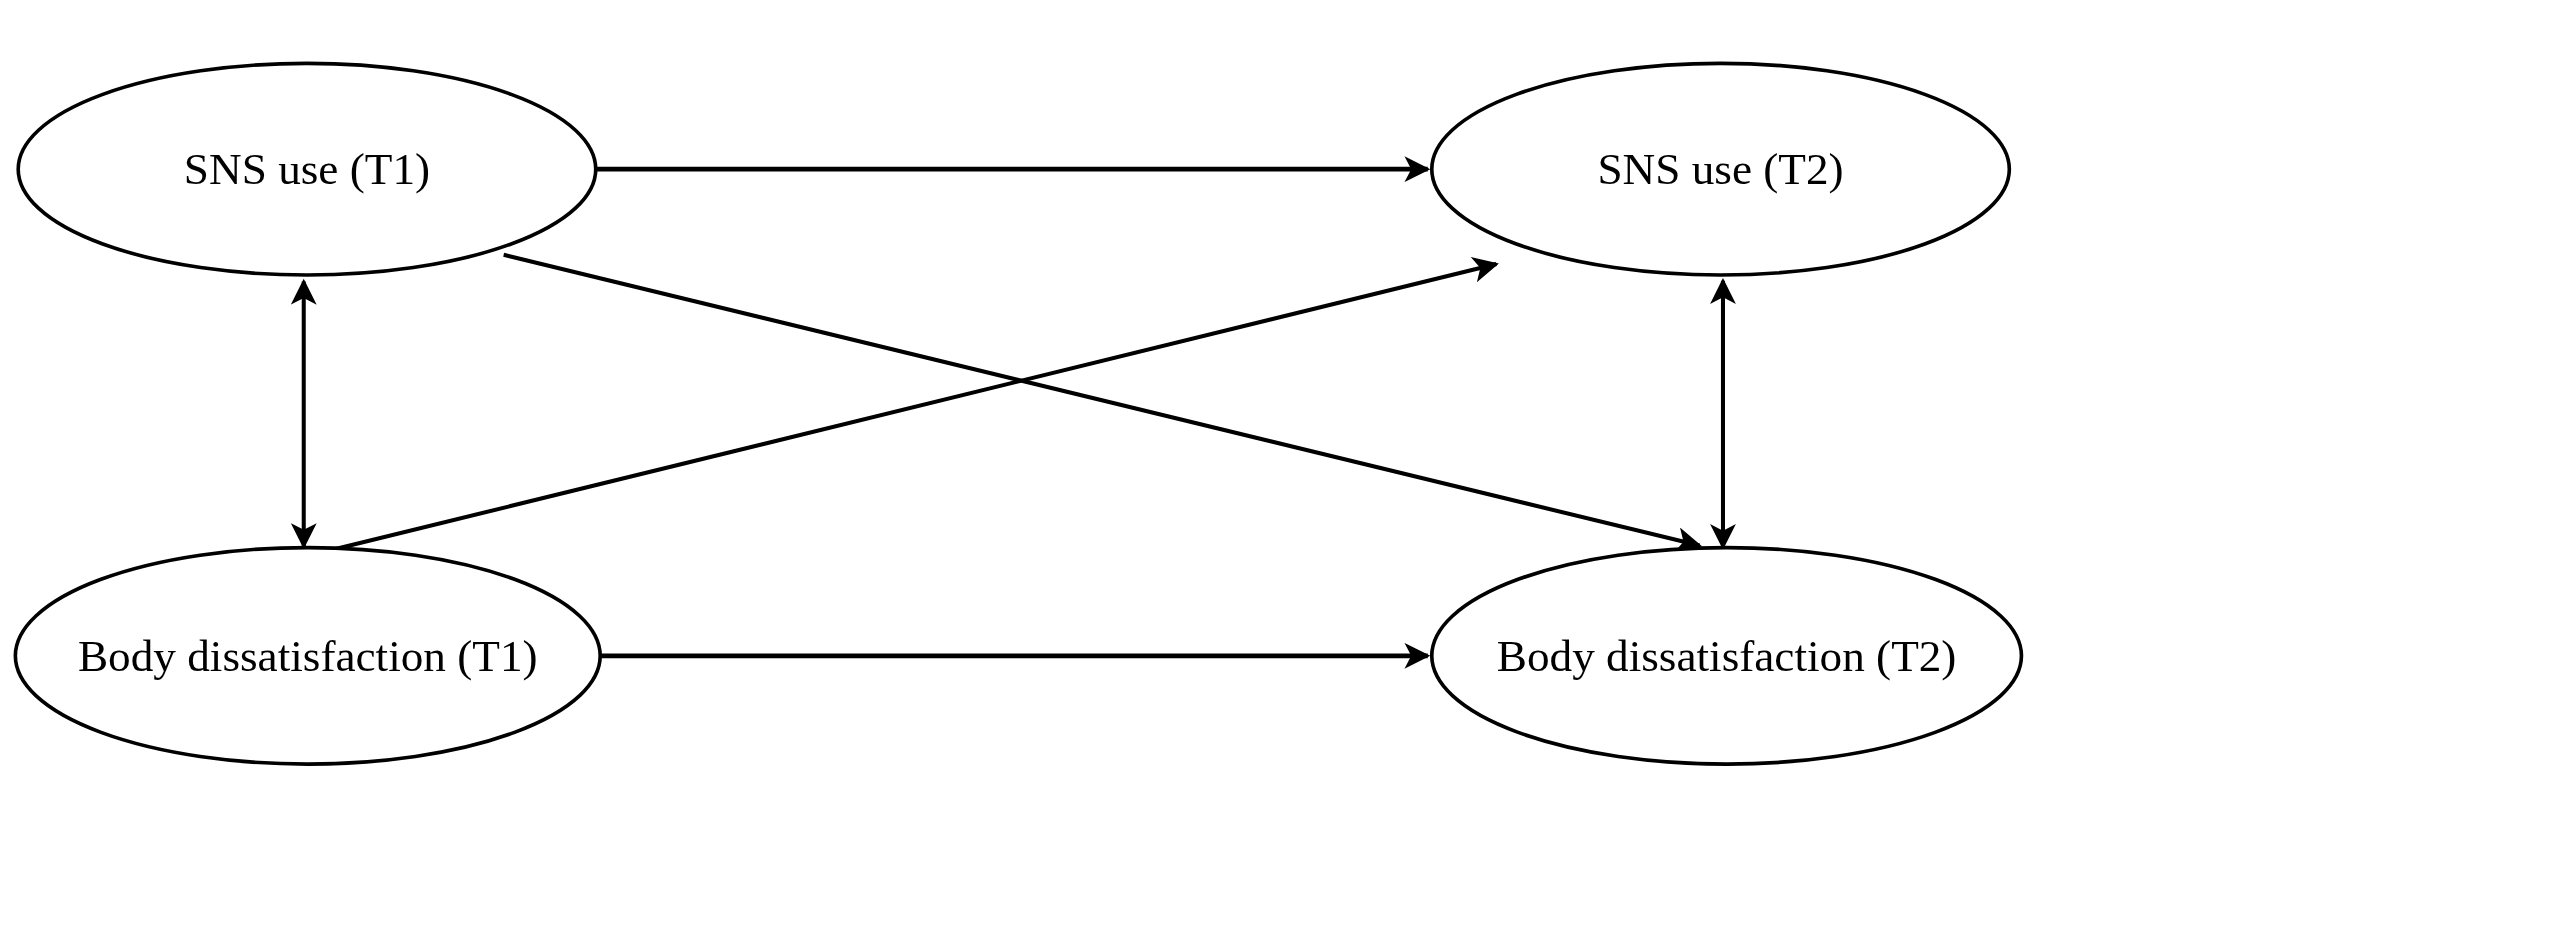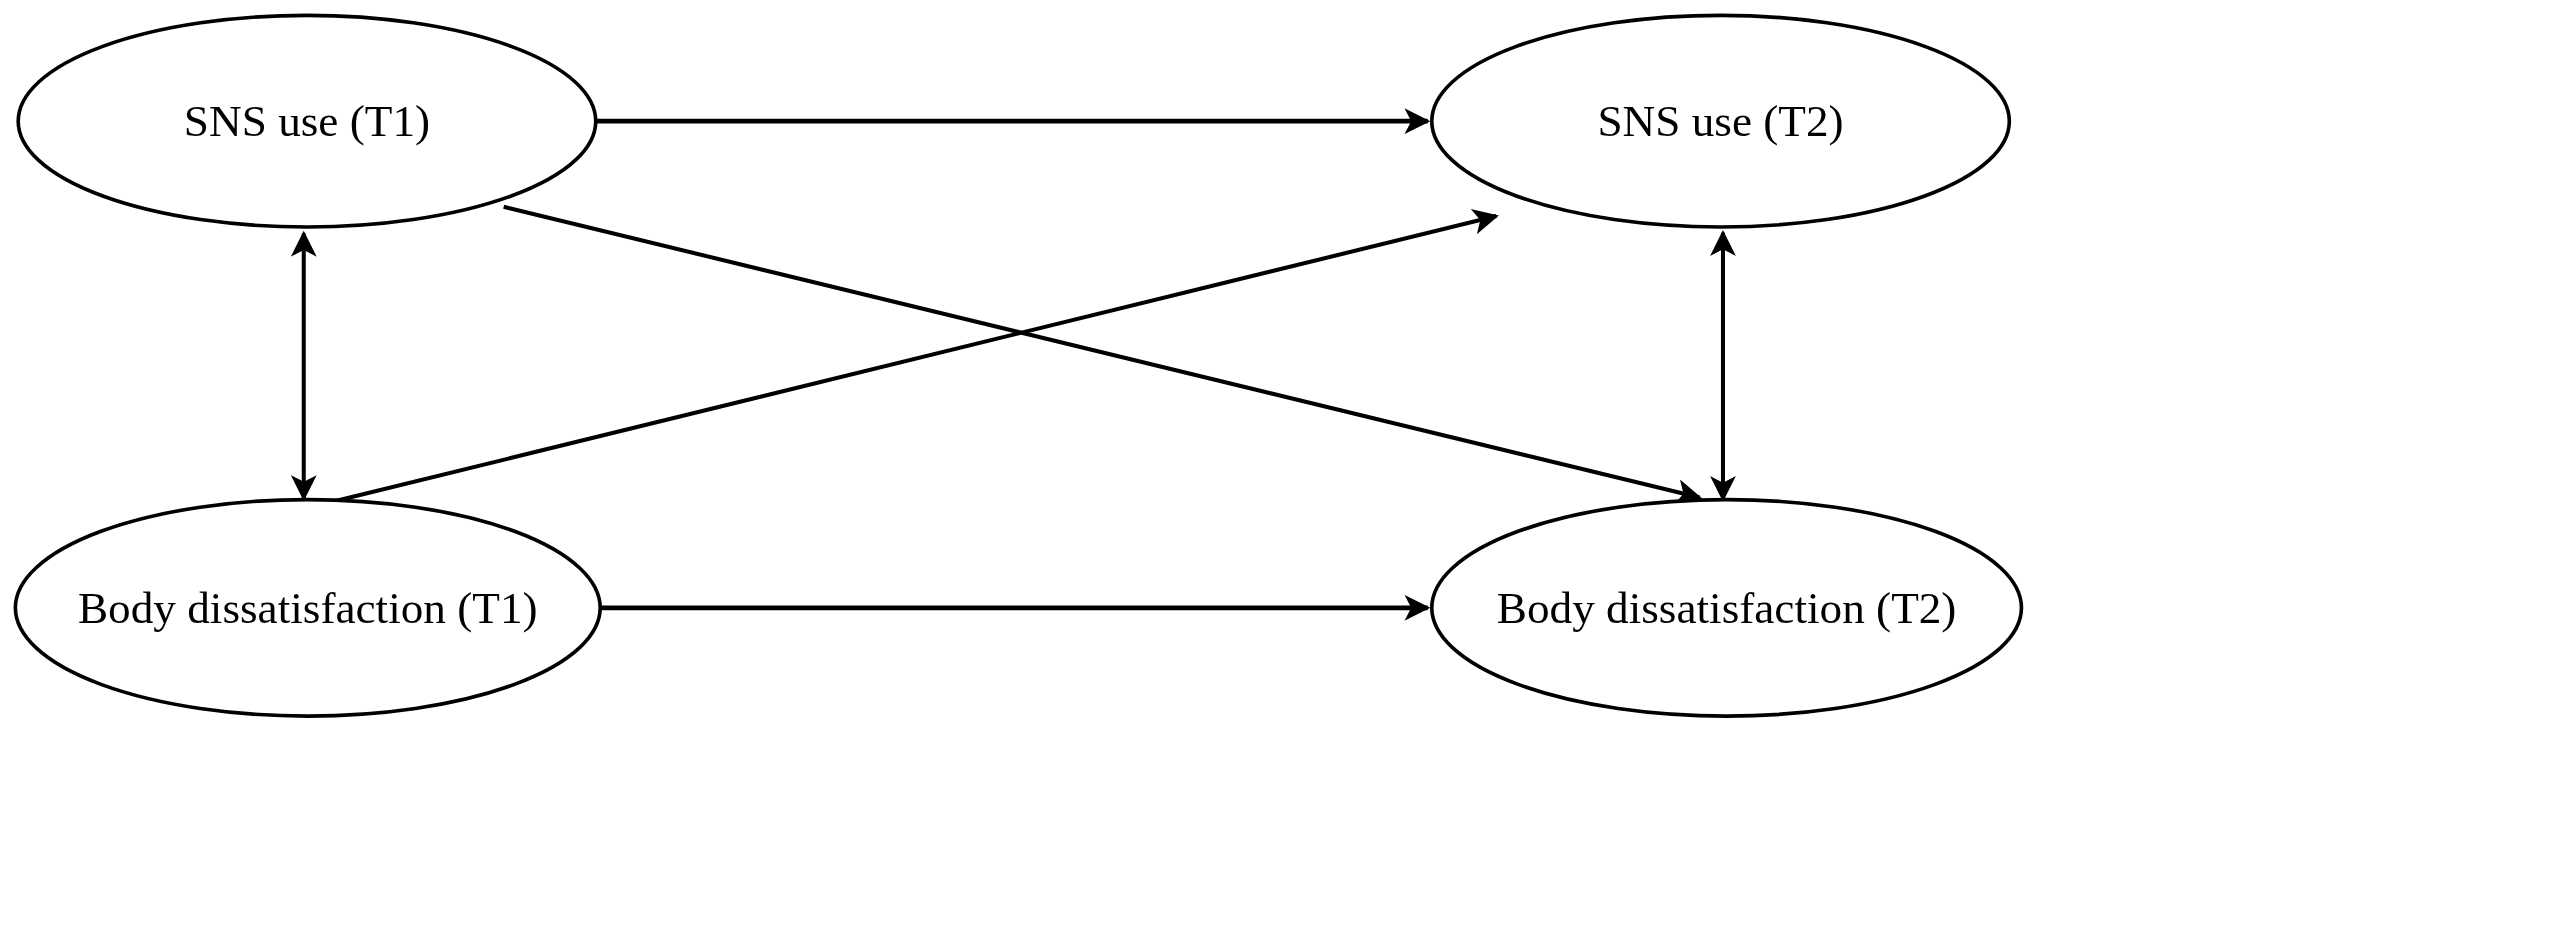--- a/index.html
+++ b/index.html
@@ -3,20 +3,21 @@
 <meta charset="utf-8">
 <style>
   html, body {
     margin: 0;
     padding: 0;
     background: #ffffff;
   }
   .diagram-wrap {
     width: 100%;
     background: #f0abfc;
+    margin-top: 48px;
   }
   svg {
     display: block;
     width: 100%;
     height: auto;
     background: #ffffff;
   }
   .node-ellipse {
     fill: #ffffff;
     stroke: #000000;

